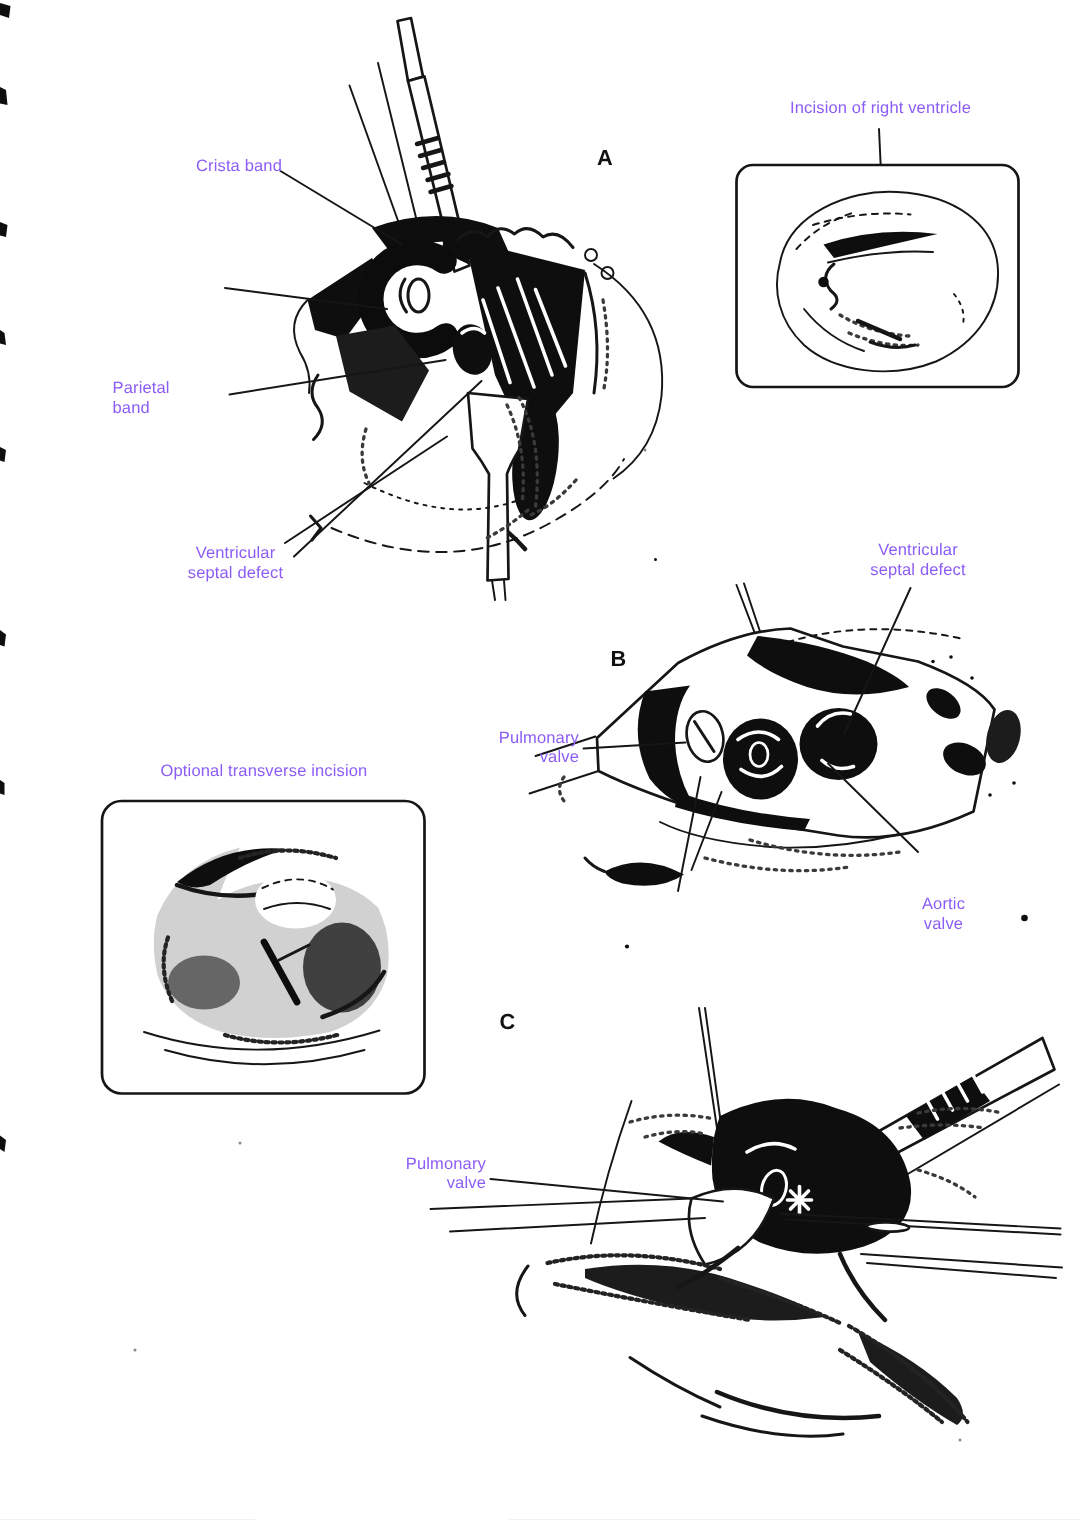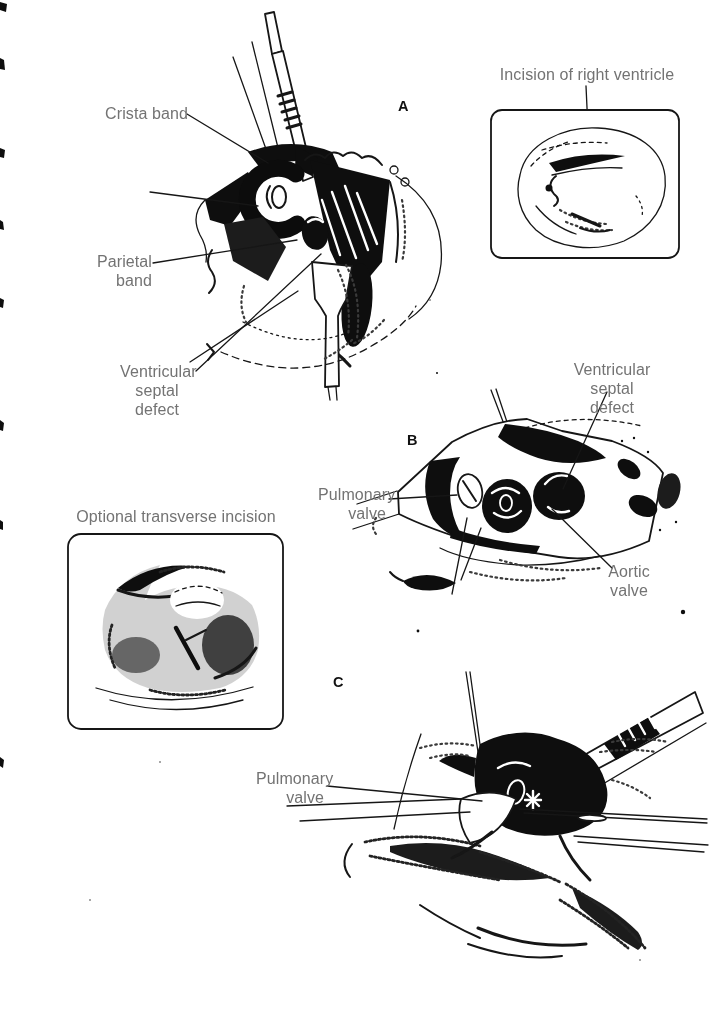--- a/index.html
+++ b/index.html
@@ -3,22 +3,22 @@
 <meta charset="utf-8">
 <style>
   html,body{margin:0;padding:0;background:#e8e8e8;}
   .page{
     position:relative;width:720px;height:1013px;margin:0 auto;
     background:#ffffff;overflow:hidden;
     font-family:"Liberation Sans", sans-serif;color:#1a1a1a;
   }
   .page svg{position:absolute;left:0;top:0;}
   .lbl{
-    position:absolute;font-size:16px;line-height:1.18;
-    letter-spacing:.1px;color:#737373;
+    position:absolute;font-size:11px;line-height:1.18;
+    letter-spacing:.1px;color:#8b5cf6;
   }
   .fig-letter{
     position:absolute;font-size:14.5px;font-weight:700;color:#111;
   }
   
   .s1{stroke:#161616;stroke-width:1.3;fill:none;stroke-linecap:round;stroke-linejoin:round}
   .s2{stroke:#161616;stroke-width:2;fill:none;stroke-linecap:round;stroke-linejoin:round}
   .s3{stroke:#161616;stroke-width:3;fill:none;stroke-linecap:round}
   .s4{stroke:#0d0d0d;stroke-width:4.5;fill:none;stroke-linecap:round}
   .w2{stroke:#ffffff;stroke-width:2.4;fill:none;stroke-linecap:round}
@@ -281,34 +281,34 @@
     <circle cx="430" cy="300" r="1" fill="#8a8a8a"></circle>
     <circle cx="160" cy="762" r="1" fill="#8a8a8a"></circle>
     <circle cx="640" cy="960" r="1" fill="#8a8a8a"></circle>
     <circle cx="90" cy="900" r="1" fill="#8a8a8a"></circle>
   </g>
 </svg>
 
   <div class="lbl" style="left:96px;top:105px;width:92px;text-align:right">Crista band</div>
 
 
-  <div class="lbl" style="left:86px;top:253px;width:66px;text-align:right">Parietal band</div>
+  <div class="lbl" style="left:75px;top:253px;width:66px;text-align:left">Parietal band</div>
 
   <div class="lbl" style="left:120px;top:363px;width:74px;text-align:center">Ventricular septal defect</div>
 
   <div class="fig-letter" style="left:398px;top:98px">A</div>
 
   <div class="lbl" style="left:497px;top:66px;width:180px;text-align:center">Incision of right ventricle</div>
 
   <div class="fig-letter" style="left:407px;top:432px">B</div>
 
   <div class="lbl" style="left:573px;top:361px;width:78px;text-align:center">Ventricular septal defect</div>
 
   <div class="lbl" style="left:318px;top:486px;width:68px;text-align:right">Pulmonary valve</div>
 
-  <div class="lbl" style="left:603px;top:563px;width:52px;text-align:center">Aortic valve</div>
+  <div class="lbl" style="left:603px;top:597px;width:52px;text-align:center">Aortic valve</div>
 
   <div class="lbl" style="left:66px;top:508px;width:220px;text-align:center">Optional transverse incision</div>
 
   <div class="fig-letter" style="left:333px;top:674px">C</div>
 
   <div class="lbl" style="left:256px;top:770px;width:68px;text-align:right">Pulmonary valve</div>
 </div>
 
 </body></html>

